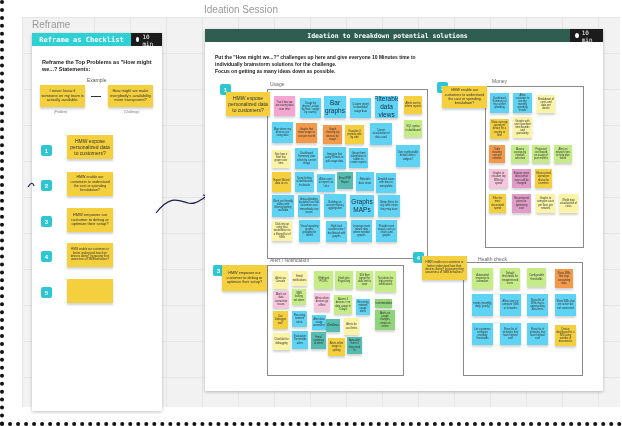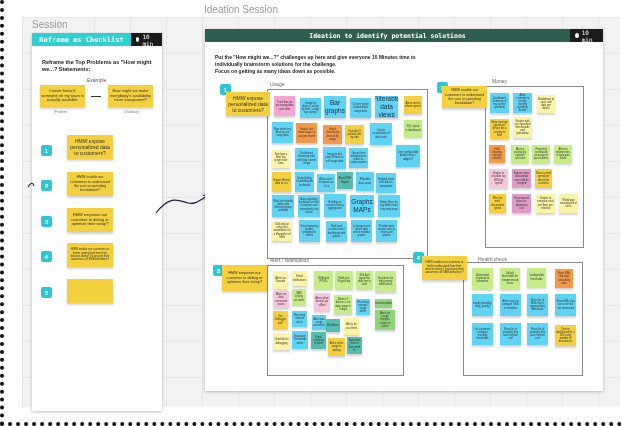--- a/index.html
+++ b/index.html
@@ -59,21 +59,21 @@
   }
   .cluster-label { position: absolute; font-size: 5px; color: #666; }
   svg.arrow { position: absolute; overflow: visible; }
 </style>
 </head>
 <body>
 
 <div class="canvas"></div>
 <div class="frame-border"></div>
 
-<div class="section-label" style="left:32px;top:19px;">Session</div>
+<div class="section-label" style="left:32px;top:19px;">Reframe</div>
 <div class="board" id="reframe-board" style="left:32px;top:33px;width:130px;height:378px;">
   <div class="board-header" style="background:#2fd0d4;right:31px;font-size:7px;">
     <span>Reframe as Checklist</span>
   </div>
   <div class="timer" style="width:31px;">
     <span class="dot"></span>
     <span>10 min</span>
   </div>
   <div class="small-text" style="left:10px;top:26px;width:110px;font-size:5.5px;">Reframe the Top Problems as "How might we...? Statements:</div>
   <div class="small-text" style="left:55px;top:44px;font-weight:normal;font-size:5px;color:#555;">Example</div>
@@ -97,21 +97,21 @@
 
 <svg class="arrow" style="left:0;top:0;width:622px;height:426px;">
   <path d="M 28 187 Q 32 180 34 186" stroke="#1e1e4a" stroke-width="1.2" fill="none"></path>
   <path d="M 156 213 C 170 195, 178 200, 188 203 C 195 205, 200 200, 207 196" stroke="#1e1e4a" stroke-width="1.2" fill="none"></path>
   <path d="M 203 195 L 207 196 L 205 200" stroke="#1e1e4a" stroke-width="1.2" fill="none"></path>
 </svg>
 
 <div class="section-label" style="left:204px;top:4px;">Ideation Session</div>
 <div class="board" style="left:205px;top:29px;width:398px;height:362px;">
   <div class="board-header" style="background:#2f5d4f;font-size:6.5px;right:33px;">
-    <span>Ideation to identify potential solutions</span>
+    <span>Ideation to breakdown potential solutions</span>
   </div>
   <div class="timer" style="width:33px;">
     <span class="dot"></span>
     <span>10 min</span>
   </div>
   <div class="small-text" style="left:10px;top:25px;width:300px;font-size:5px;">
     <div>Put the "How might we...?" challenges up here and give everyone 10 Minutes time to</div>
     <div>individually brainstorm solutions for the challenge.</div>
     <div>Focus on getting as many ideas down as possible.</div>
   </div>

